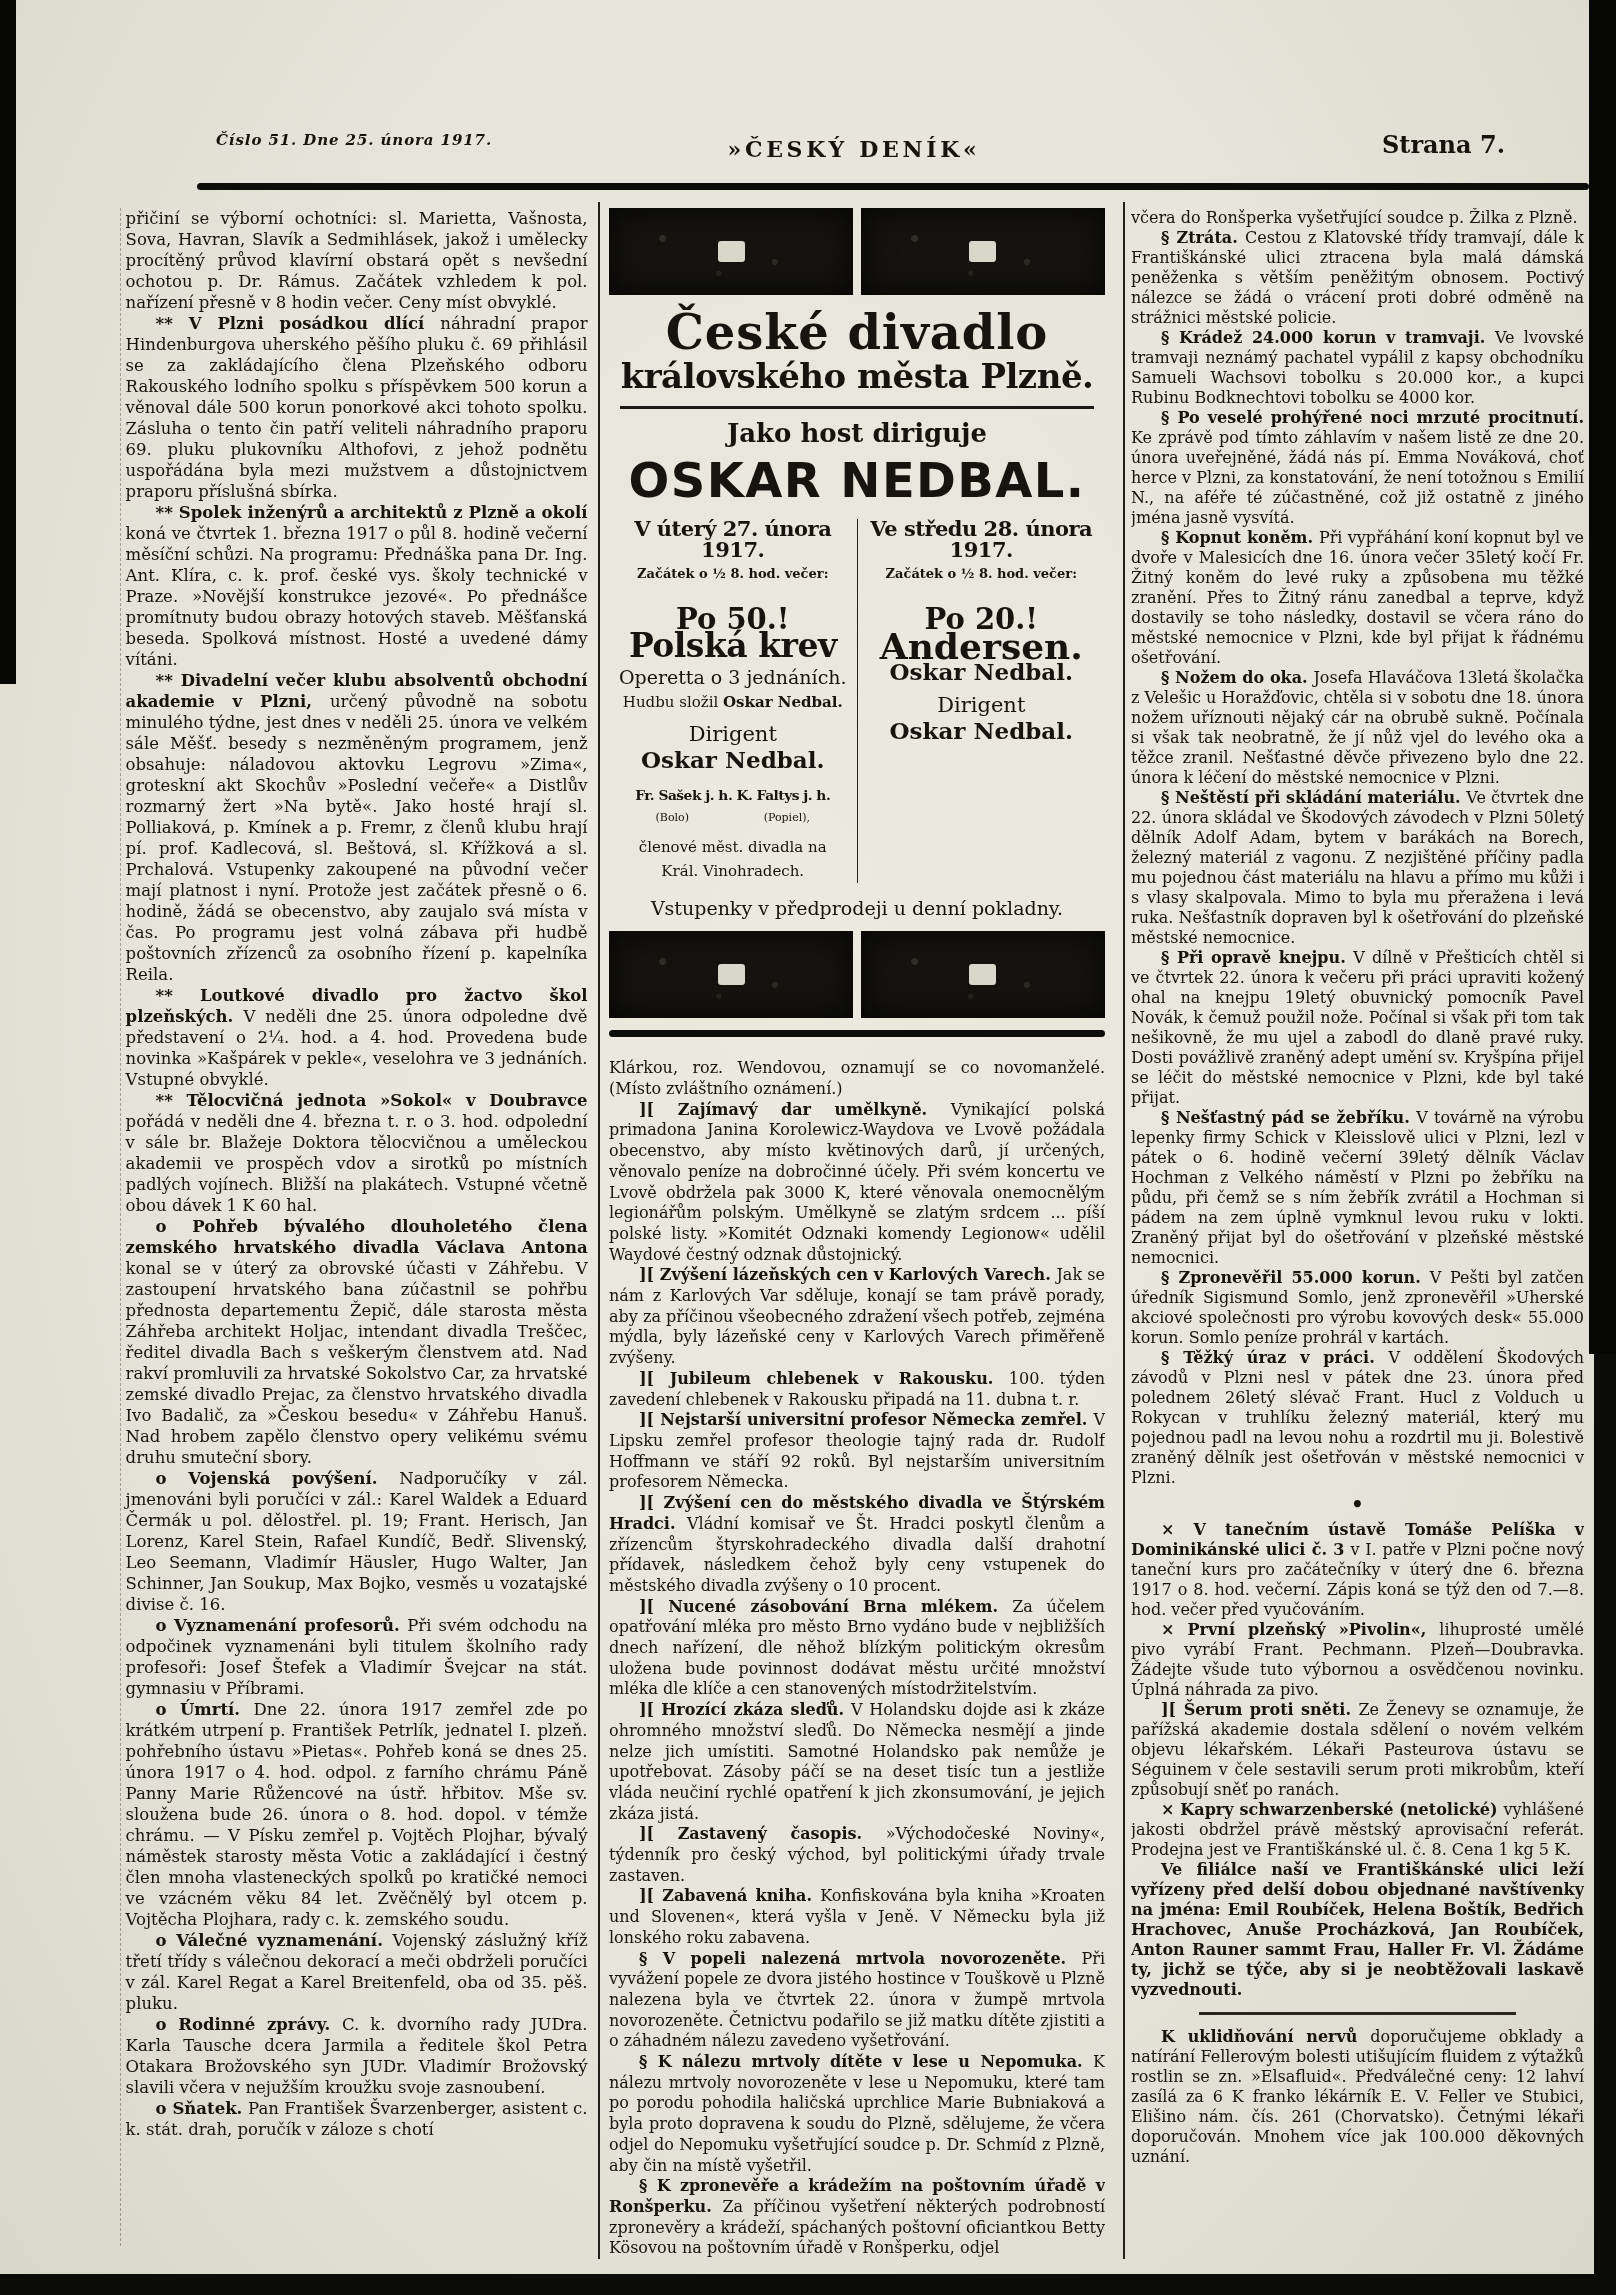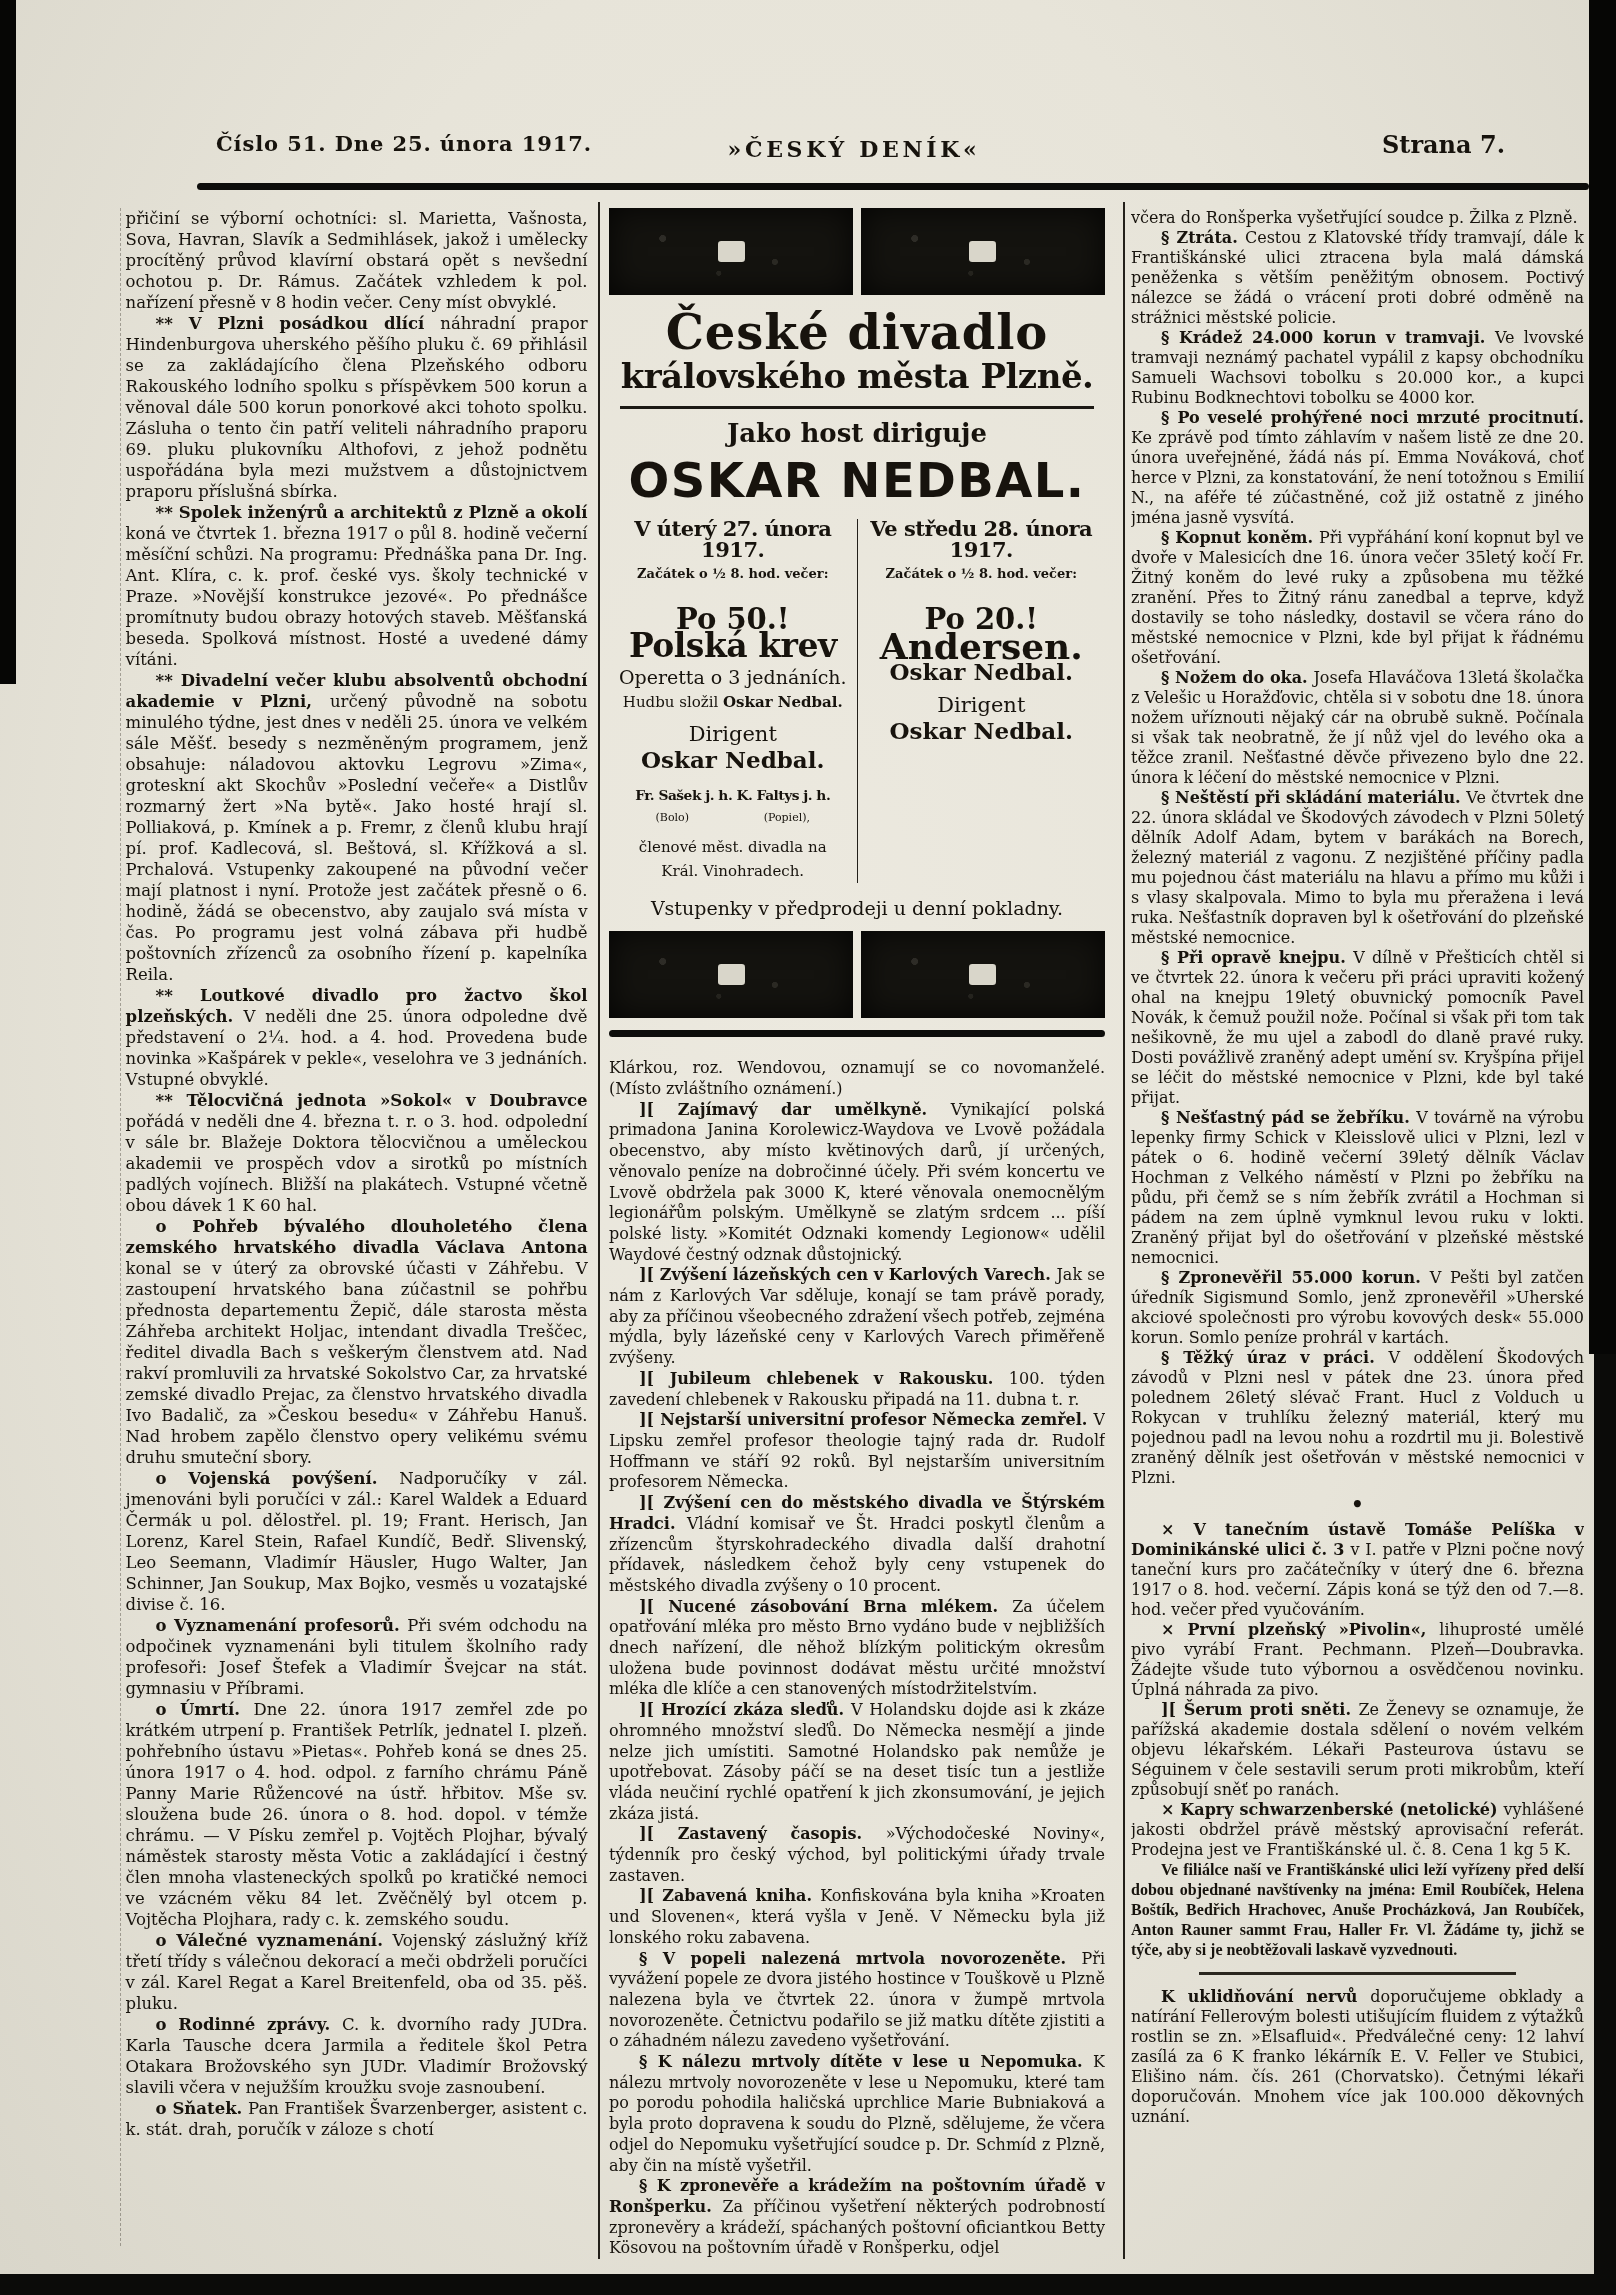--- a/index.html
+++ b/index.html
@@ -9,35 +9,35 @@
   }
   .paper{
     position:absolute;left:0;top:0;width:1594px;height:2274px;
     background:radial-gradient(ellipse at 50% 42%, #ecE9df 0%, #e7e4d9 55%, #d9d6ca 100%);
   }
   .edge{position:absolute;background:#060605;}
   .edge-left{left:0;top:0;width:15.6px;height:684px;}
   .edge-top-right{right:0;top:0;width:27px;height:1354px;background:#060605;}
 
   
-  .hdr-issue{position:absolute;left:216px;top:131px;font-size:21px;font-weight:bold;letter-spacing:0.9px;filter:blur(0.3px);}
+  .hdr-issue{position:absolute;left:216px;top:131px;font-size:15px;font-weight:bold;letter-spacing:0.9px;filter:blur(0.3px);font-style:italic;}
   .masthead{position:absolute;left:666px;top:136px;width:376px;text-align:center;font-size:22px;font-weight:bold;letter-spacing:3.7px;}
   .hdr-page{position:absolute;left:1382px;top:130px;font-size:24px;font-weight:bold;}
   .hdr-rule{position:absolute;left:197px;top:183px;width:1392px;height:7.3px;background:#0d0d0b;border-radius:4.1px;}
 
   
   .vrule{position:absolute;top:202px;width:1.8px;height:2057px;background:#23201a;}
   .vrule-1{left:598px;}
   .vrule-2{left:1123px;}
 
   
   .col{position:absolute;top:208px;text-align:justify;}
   .col p{margin:0;text-indent:30px;}
   .col p.noindent{text-indent:0;}
-  .col p.allbold{font-weight:bold;font-family:Liberation Serif, serif;}
+  .col p.allbold{font-weight:bold;}
   .lead{font-weight:bold;}
   #col-left{left:120px;width:462px;height:2038px;font-size:16.5px;line-height:21px;border-left:1.4px dashed rgba(40,35,25,.35);padding-left:4.6px;overflow:hidden;}
   #col-mid{left:609px;width:496px;height:2052px;font-size:16px;line-height:20.7px;overflow:hidden;}
   #col-right{left:1131px;width:453px;height:2057px;font-size:16px;line-height:20px;overflow:hidden;}
 
   .sep-dot{text-align:center;text-indent:0;font-size:20px;line-height:32px;font-weight:bold;}
   .sep-rule{height:2.8px;background:#2a261e;width:70%;margin:12px auto;}
 
   
   .ad{margin-bottom:21px;text-align:center;}

